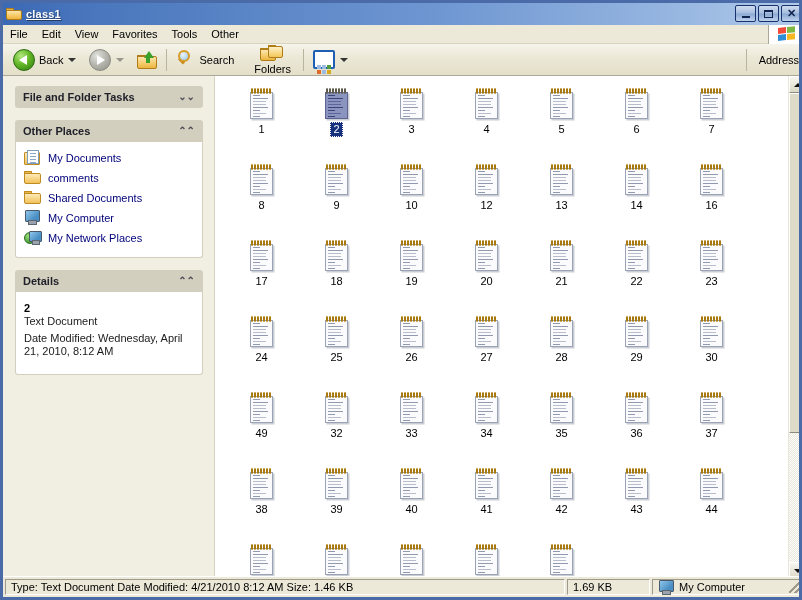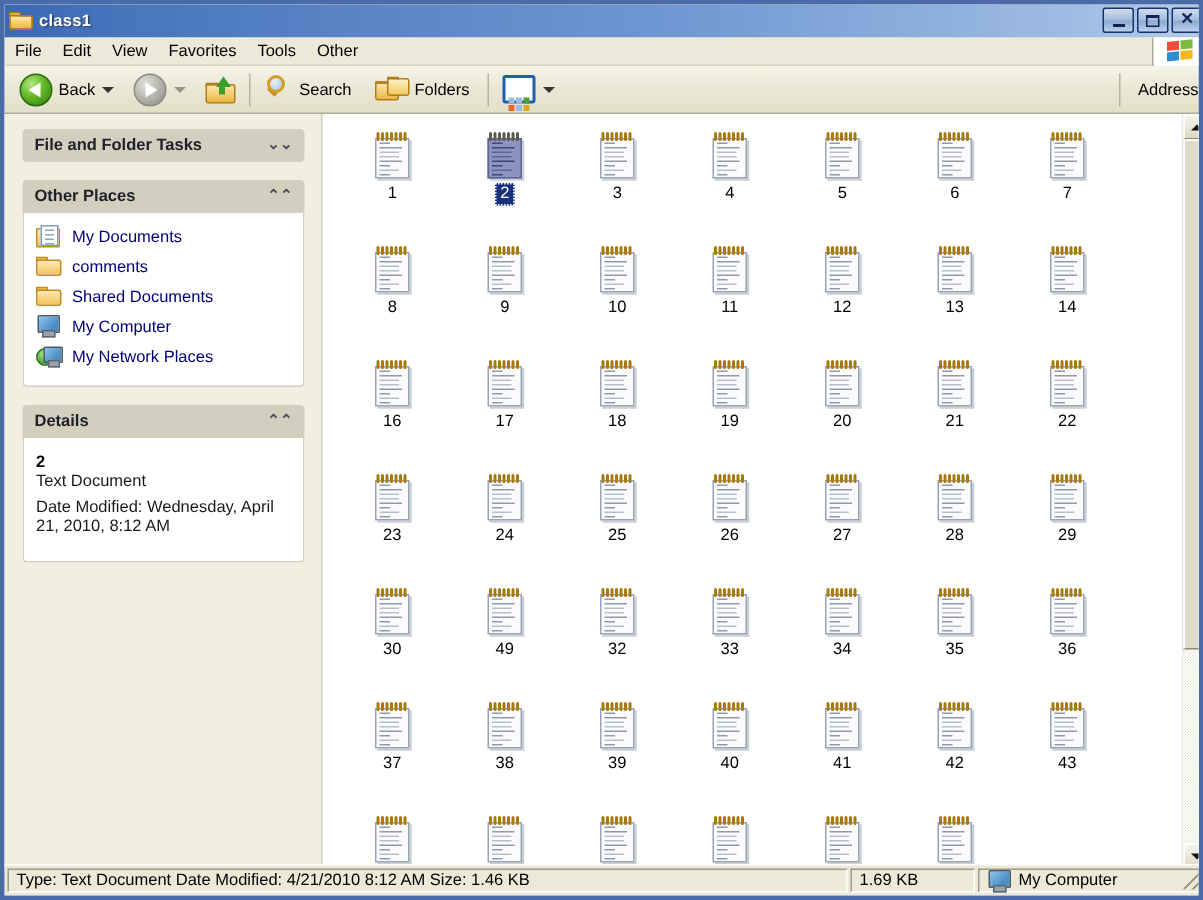--- a/index.html
+++ b/index.html
@@ -43,20 +43,21 @@
   .folder-glyph::after {
     content:""; position:absolute; left:0; top:3px; width:14px; height:8px;
     background:linear-gradient(to bottom,#fde2a0,#f0b githubNone);
     background:linear-gradient(to bottom,#fde6ad 0%, #f6c862 60%, #eeb63f 100%);
     border:1px solid #b07c18; border-radius:0 2px 2px 2px;
   }
   #title-text {
     color: #fff; font-weight: bold; font-size: 11px;
     text-shadow: 1px 1px 1px rgba(0,0,0,0.45);
     letter-spacing: 0.2px;
+    text-decoration: underline;
   }
   #win-buttons {
     position: absolute; right: 3px; top: 2px;
     display: flex; gap: 2px;
   }
   .win-btn {
     width: 21px; height: 17px;
     border: 1px solid #16336e;
     border-radius: 2px;
     background: linear-gradient(to bottom, #cfdcef 0%, #a8bfdf 45%, #8daad4 55%, #bdd0ea 100%);
@@ -458,21 +459,21 @@
       </span>
     </div>
     <div class="tb-sep"></div>
     <div class="tb-btn">
       <span class="magnifier">
         <i class="handle"></i>
           <i class="lens"></i>
       </span>
       <span class="tb-label">Search</span>
     </div>
-    <div class="tb-btn" style="margin-left:8px;">
+    <div class="tb-btn" style="margin-left:8px;flex-direction:column;">
       <span class="folders-icon">
         <i class="f1t"></i>
           <i class="f1"></i>
           <i class="f2t"></i>
           <i class="f2"></i>
       </span>
       <span class="tb-label">Folders</span>
     </div>
     <div class="tb-sep" style="margin-left:8px;"></div>
     <div class="tb-btn">
@@ -829,45 +830,20 @@
               <div class="np-spiral">
                 <i></i>
                 <i></i>
                 <i></i>
                 <i></i>
                 <i></i>
                 <i></i>
                 <i></i>
               </div>
             </div>
-            <div class="file-label">11</div>
-          </div>
-          <div class="file-item">
-            <div class="notepad">
-              <div class="np-page"></div>
-              <div class="np-lines">
-                <i class="s"></i>
-                <i class="l"></i>
-                <i class="m"></i>
-                <i class="m"></i>
-                <i class="l"></i>
-                <i class="s"></i>
-                <i class="m"></i>
-                <i class="s"></i>
-              </div>
-              <div class="np-spiral">
-                <i></i>
-                <i></i>
-                <i></i>
-                <i></i>
-                <i></i>
-                <i></i>
-                <i></i>
-              </div>
-            </div>
             <div class="file-label">12</div>
           </div>
           <div class="file-item">
             <div class="notepad">
               <div class="np-page"></div>
               <div class="np-lines">
                 <i class="s"></i>
                 <i class="l"></i>
                 <i class="m"></i>
                 <i class="m"></i>

